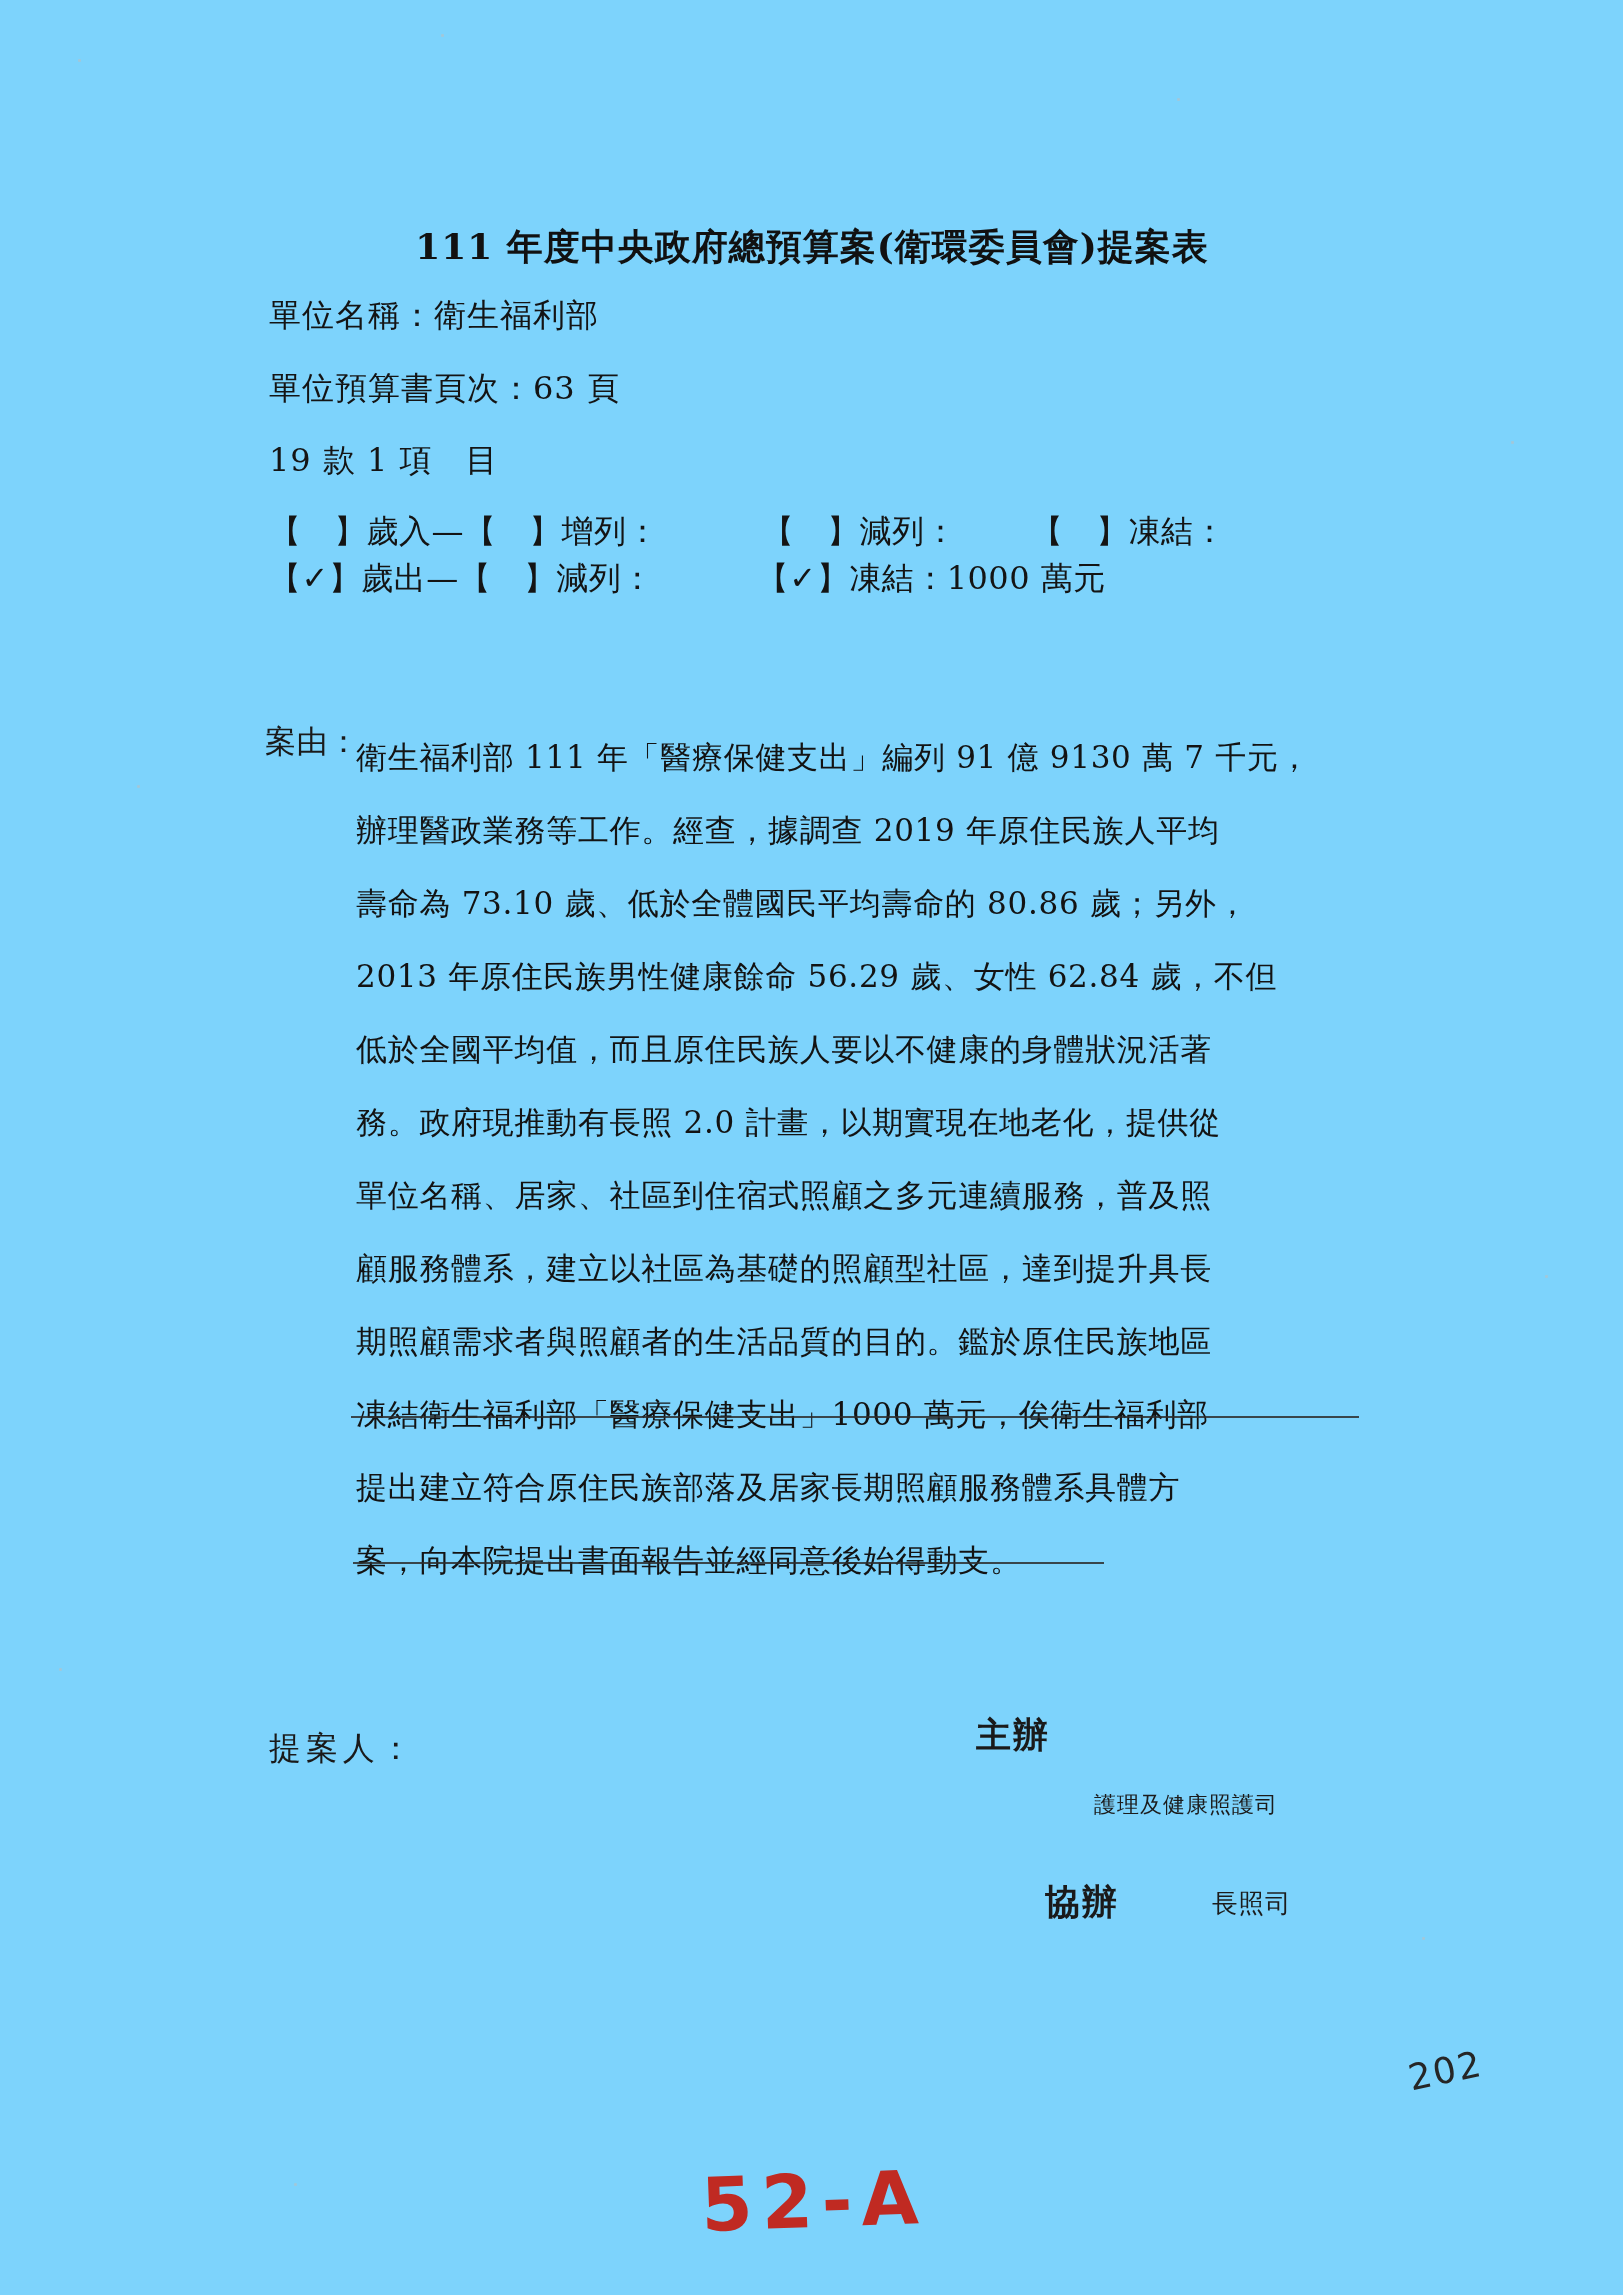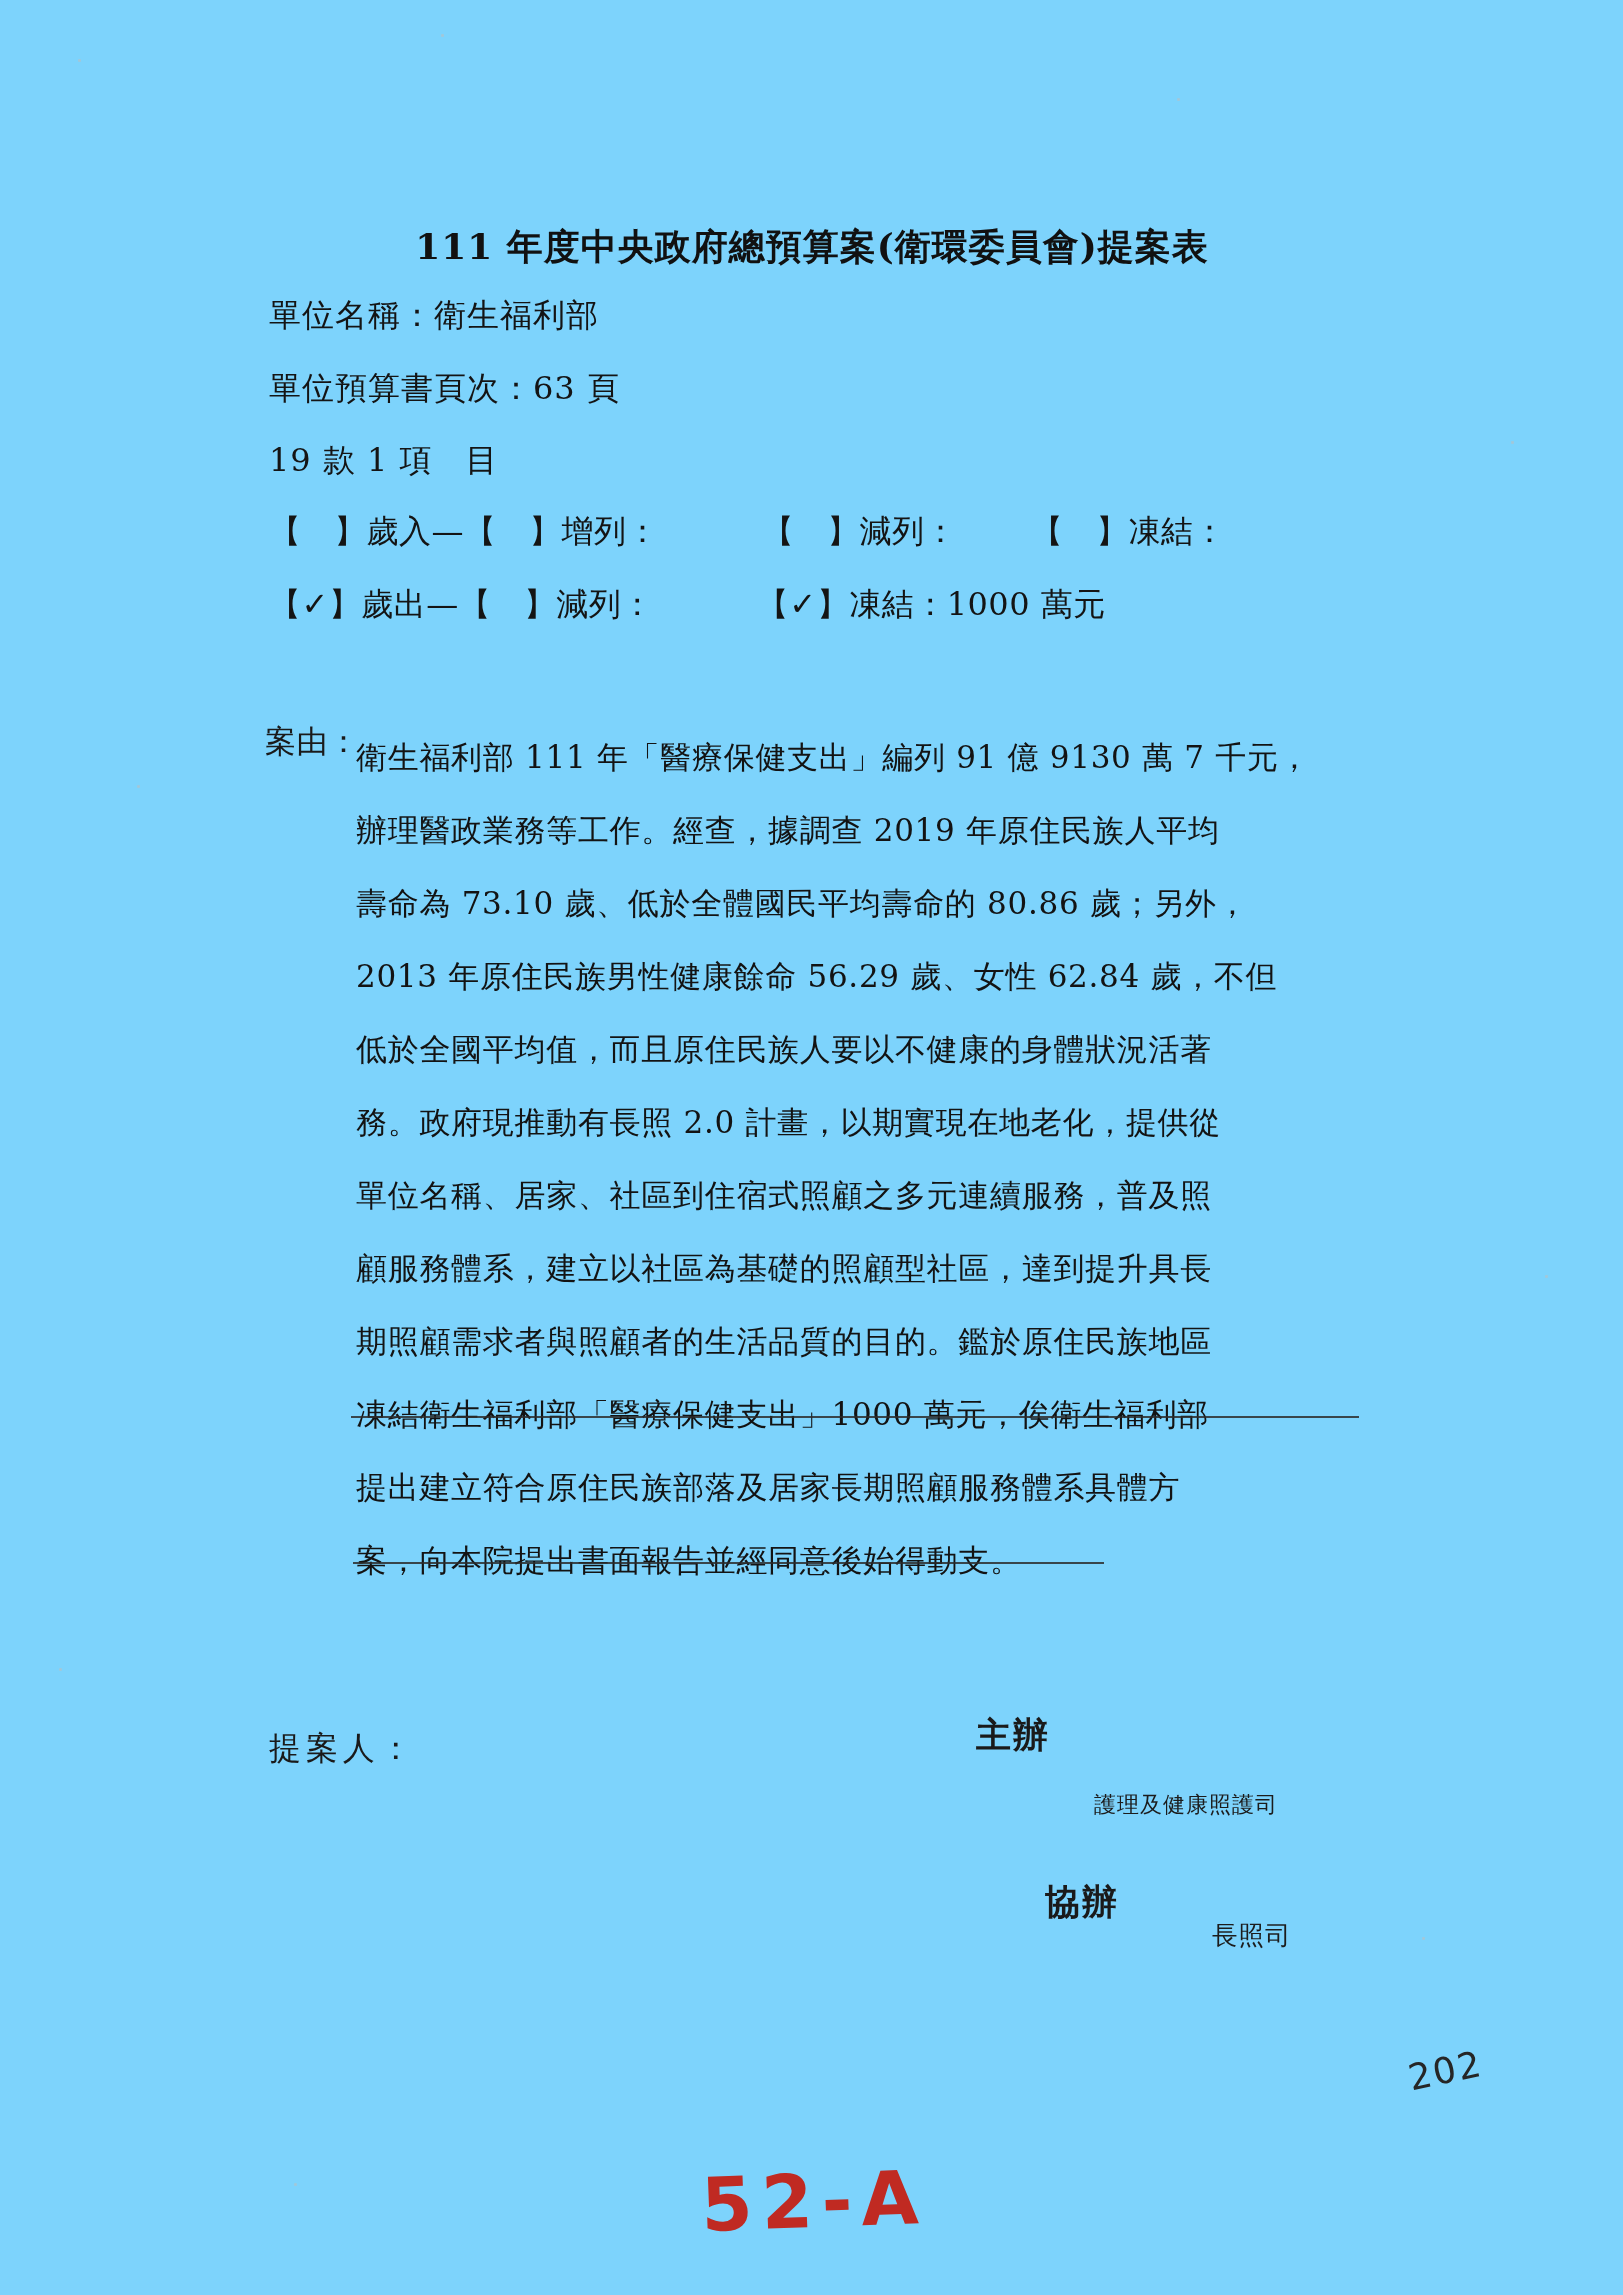--- a/index.html
+++ b/index.html
@@ -62,21 +62,21 @@
 
   .checkrow {
     position: absolute;
     left: 269px;
     font-size: 32px;
     letter-spacing: 0.5px;
     color: #141414;
     white-space: nowrap;
   }
   .cr1 { top: 510px; }
-  .cr2 { top: 583px; }
+  .cr2 { top: 557px; }
   .gap-a { display: inline-block; width: 103px; }
   .gap-b { display: inline-block; width: 74px; }
 
   .body-block {
     position: absolute;
     left: 265px;
     top: 721px;
     width: 1094px;
   }
   .body-label {
@@ -158,21 +158,20 @@
     letter-spacing: 1px;
     color: #1c1c1c;
   }
   .dept-2 {
     position: absolute;
     left: 1212px;
     top: 1886px;
     font-size: 25.5px;
     letter-spacing: 1px;
     color: #1c1c1c;
-    margin-top: 32px;
   }
 
   .page-mark {
     position: absolute;
     left: 701px;
     top: 2158px;
     font-size: 74px;
     font-family: "DejaVu Sans", "Liberation Sans", sans-serif;
     color: #c02a22;
     font-weight: 700;

